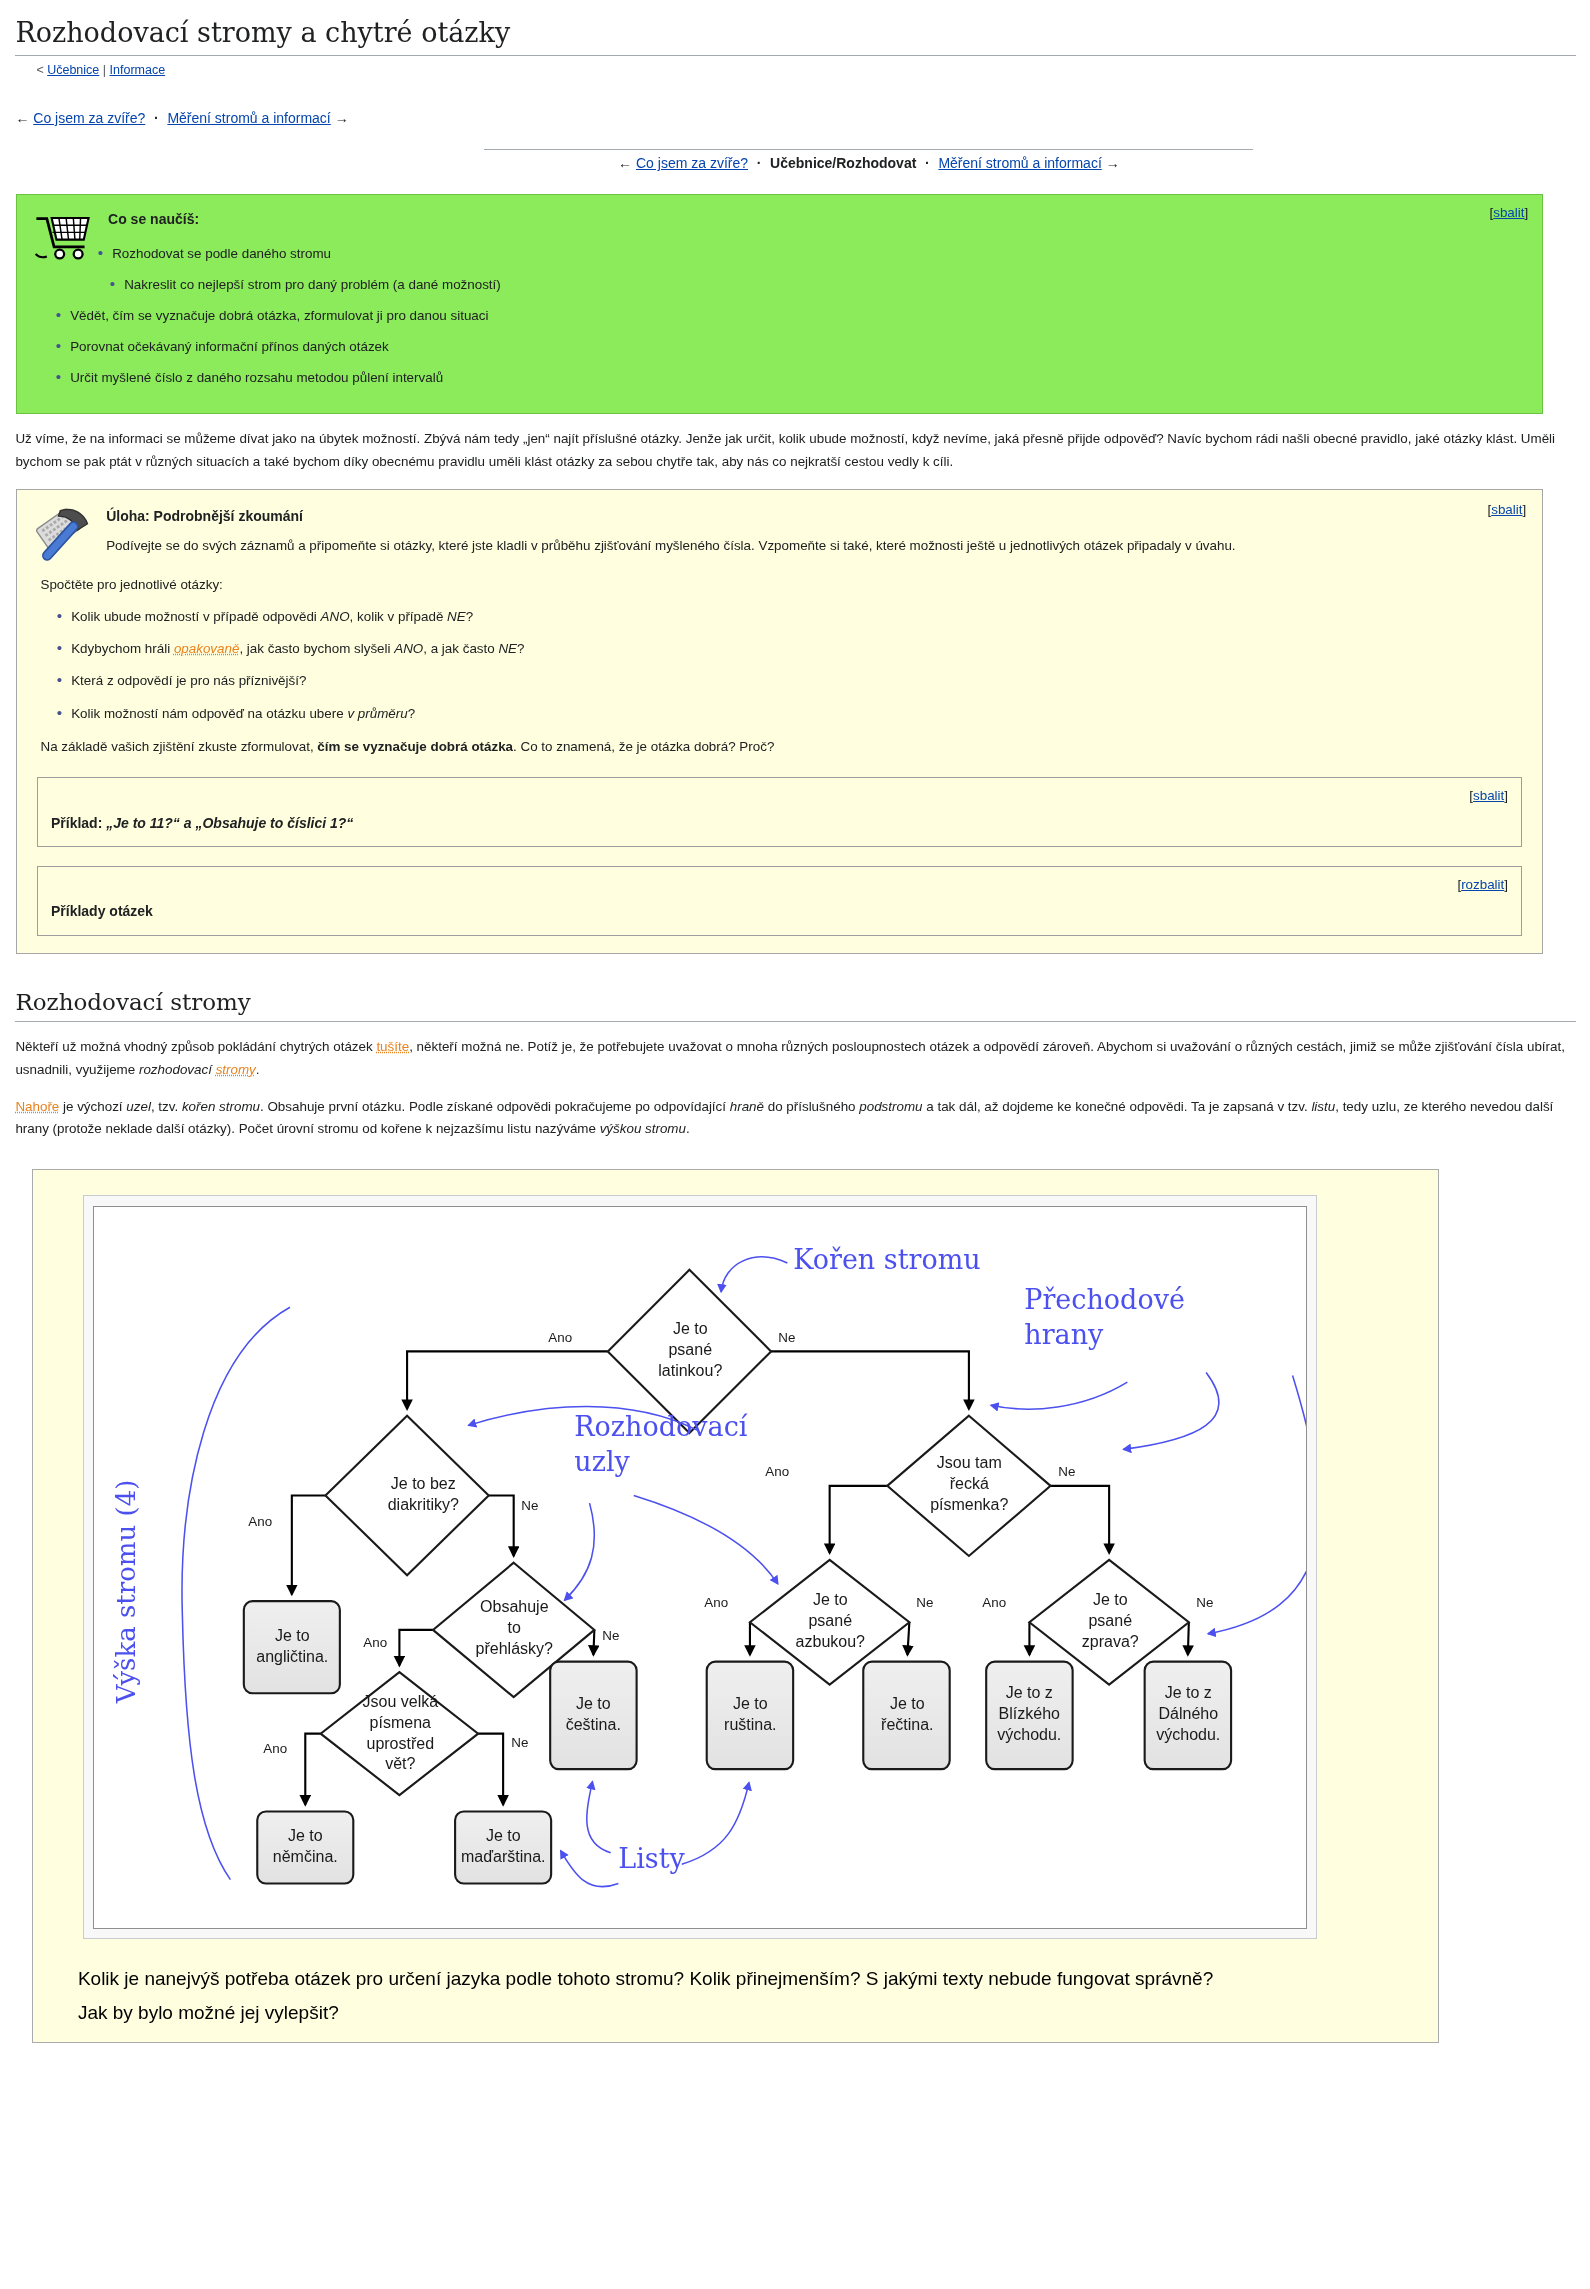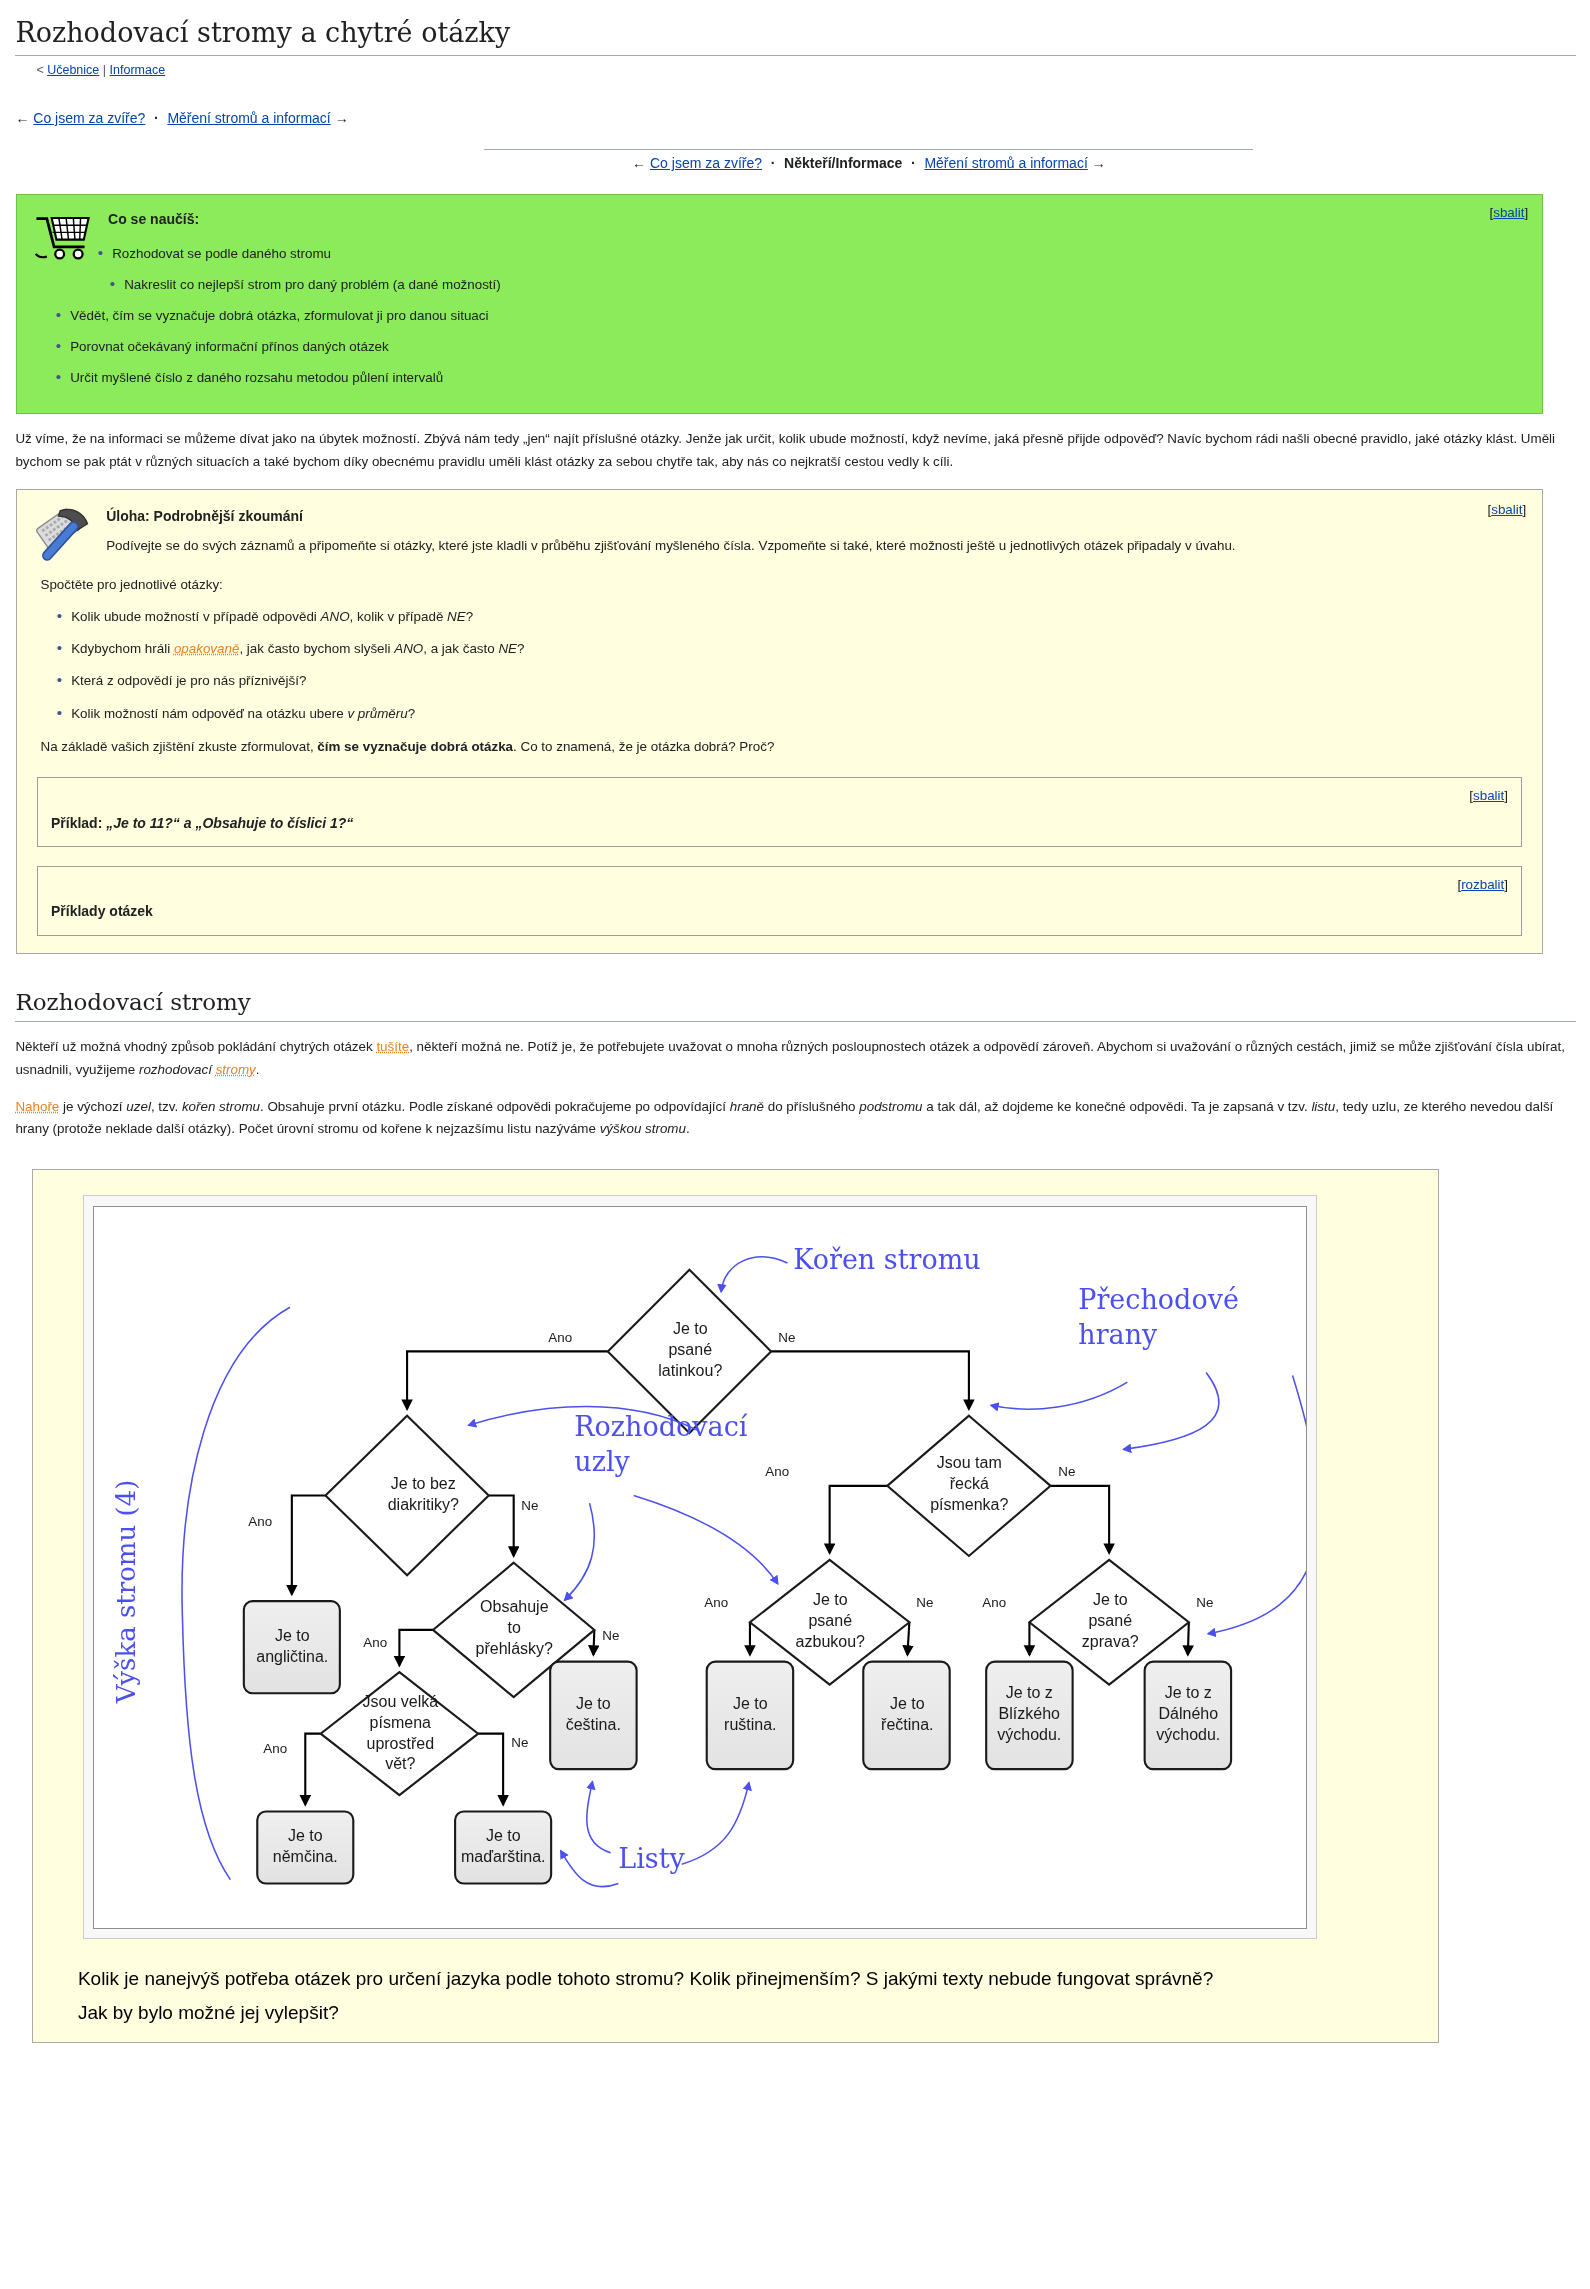--- a/index.html
+++ b/index.html
@@ -66,21 +66,21 @@
     <a class="blink">Co jsem za zvíře?</a>
     <span class="navsep">·</span>
     <a class="blink">Měření stromů a informací</a>
     <span>→</span>
   </div>
 
   <div class="nav2wrap">
     <span>←</span>
     <a class="blink">Co jsem za zvíře?</a>
     <span class="navsep">·</span>
-    <span class="current-page">Někteří/Informace</span>
+    <span class="current-page">Učebnice/Rozhodovat</span>
     <span class="navsep">·</span>
     <a class="blink">Měření stromů a informací</a>
     <span>→</span>
   </div>
 
   <div class="greenbox">
     <span class="collapse"><span>[</span><a class="blink">sbalit</a><span>]</span></span>
     <svg class="gb-icon" viewBox="0 0 76 66">
       <path d="M3 9 h13 l9 35 h38" stroke="#000" stroke-width="3.4" fill="none"></path>
       <polygon points="22,8 68,8 62,35 28,35" fill="#fff" stroke="#000" stroke-width="2.6"></polygon>
@@ -262,21 +262,21 @@
         <div class="el" style="left:169px;top:534px;">Ano</div>
         <div class="el" style="left:417px;top:528px;">Ne</div>
         <div class="el" style="left:671px;top:257px;">Ano</div>
         <div class="el" style="left:964px;top:257px;">Ne</div>
         <div class="el" style="left:610px;top:388px;">Ano</div>
         <div class="el" style="left:822px;top:388px;">Ne</div>
         <div class="el" style="left:888px;top:388px;">Ano</div>
         <div class="el" style="left:1102px;top:388px;">Ne</div>
 
         <div class="bluelab" style="left:699px;top:35px;">Kořen stromu</div>
-        <div class="bluelab" style="left:984px;top:75px;">Přechodové
+        <div class="bluelab" style="left:930px;top:75px;">Přechodové
 hrany</div>
         <div class="bluelab" style="left:480px;top:202px;">Rozhodovací
 uzly</div>
         <div class="bluelab" style="left:524px;top:634px;">Listy</div>
         <div class="vlab">Výška stromu (4)</div>
       </div>
     </div>
     <div class="caption">Kolik je nanejvýš potřeba otázek pro určení jazyka podle tohoto stromu? Kolik přinejmenším? S jakými texty nebude fungovat správně? Jak by bylo možné jej vylepšit?</div>
   </div>
 

